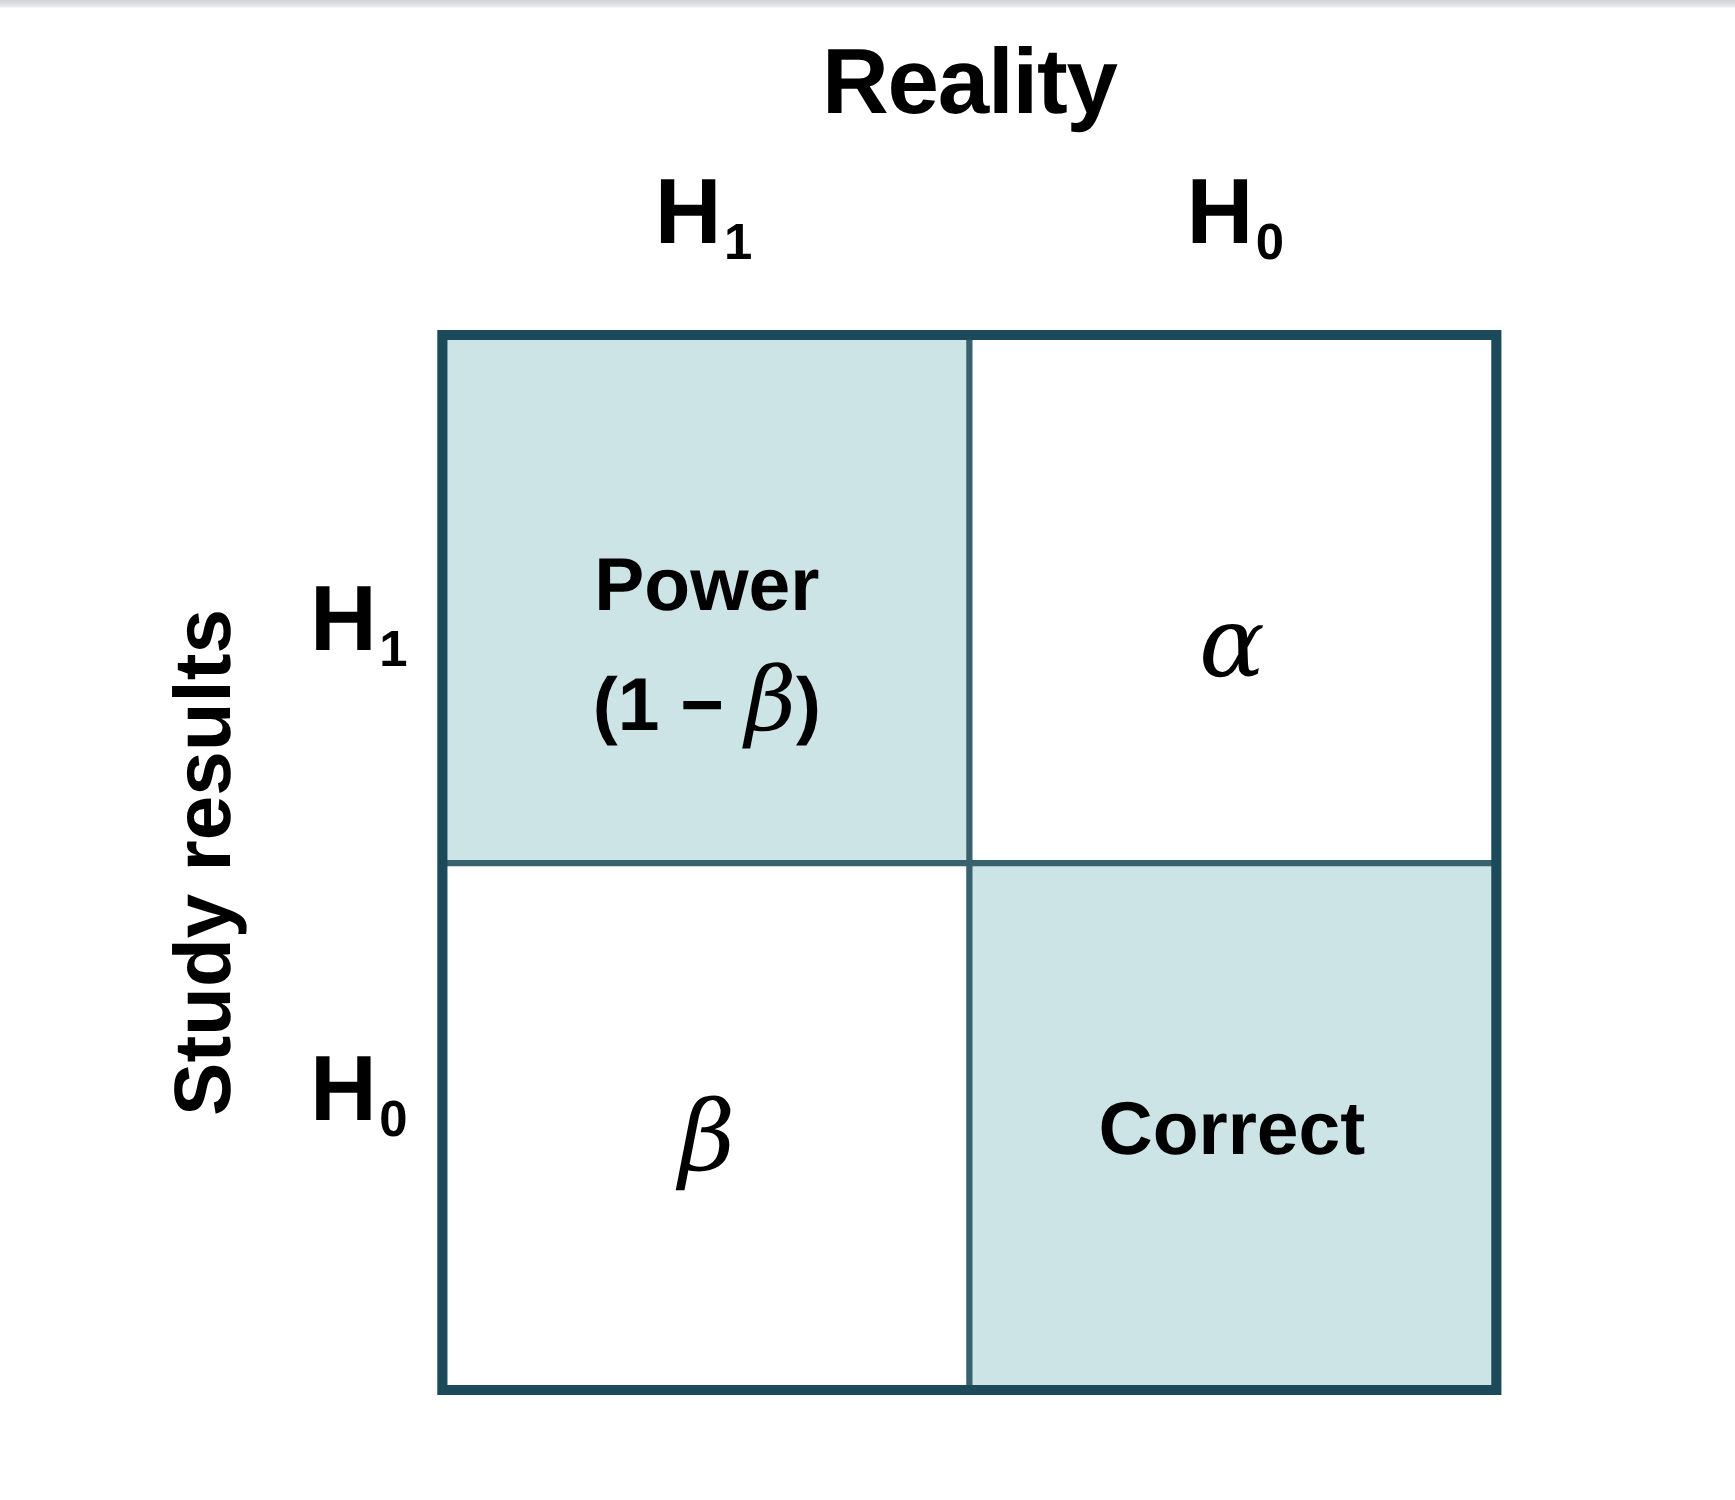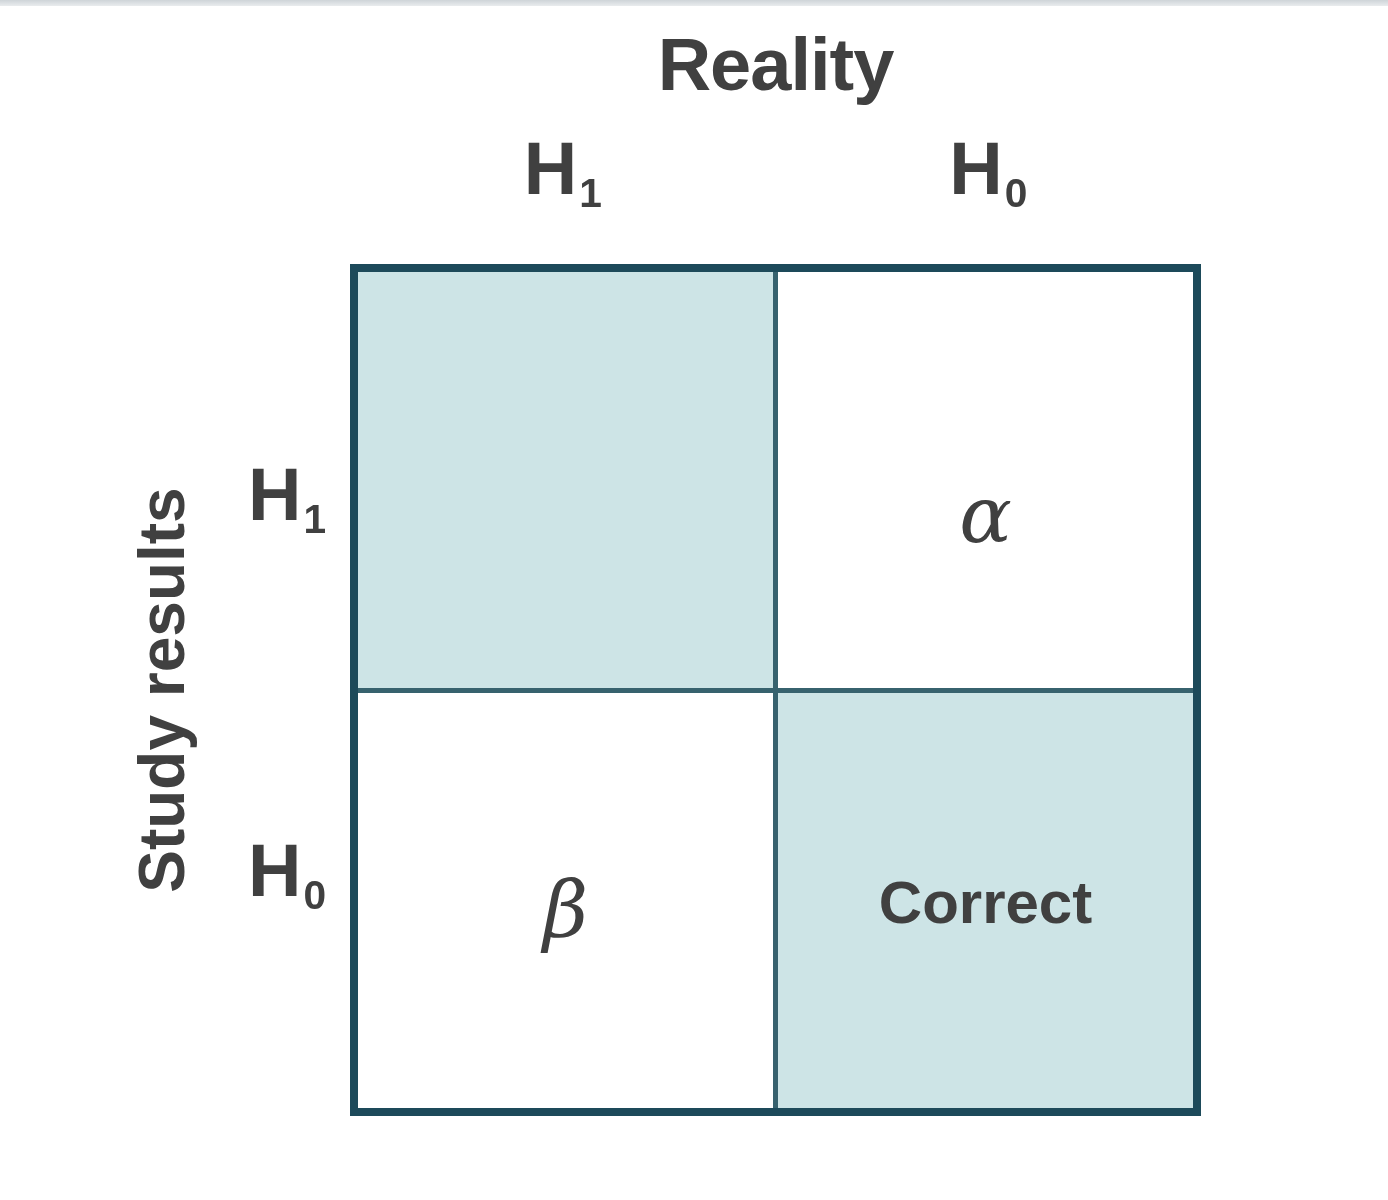--- a/index.html
+++ b/index.html
@@ -6,21 +6,21 @@
     margin: 0;
     padding: 0;
     background: #ffffff;
   }
   .page {
     position: relative;
     width: 1388px;
     height: 1200px;
     background: #ffffff;
     font-family: "Liberation Sans", "DejaVu Sans", sans-serif;
-    color: #404040;
+    color: #000000;
     overflow: hidden;
   }
   .top-strip {
     position: absolute;
     top: 0; left: 0; right: 0;
     height: 6px;
     background: linear-gradient(#ced4d8, #e9ecee);
   }
   .fig-title {
     position: absolute;
@@ -130,20 +130,22 @@
   </div>
 
   <div class="row-axis">Study results</div>
 
   <div class="row-header r1"><span>H</span><span class="sub">1</span></div>
   <div class="row-header r0"><span>H</span><span class="sub">0</span></div>
 
   <div class="grid">
 
     <div class="cell teal pad-top-lg">
+      <div>Power</div>
+      <div class="formula-line"><span>(1 − </span><span class="greek inline">β</span><span>)</span></div>
     </div>
 
     <div class="cell white pad-top-lg">
       <div class="greek standalone">α</div>
     </div>
 
     <div class="cell white pad-top-sm">
       <div class="greek standalone">β</div>
     </div>
 

